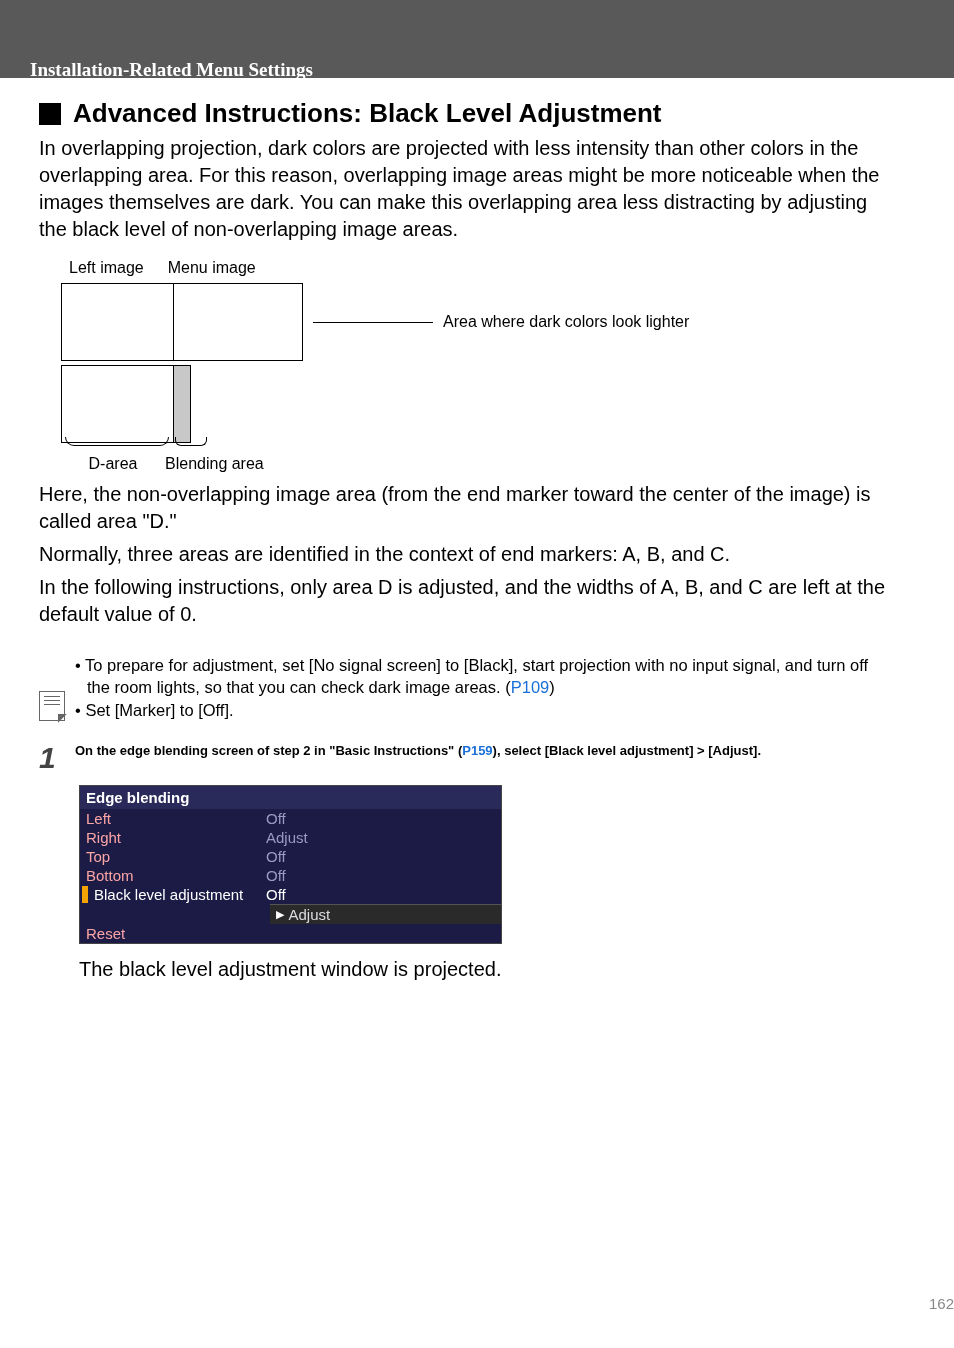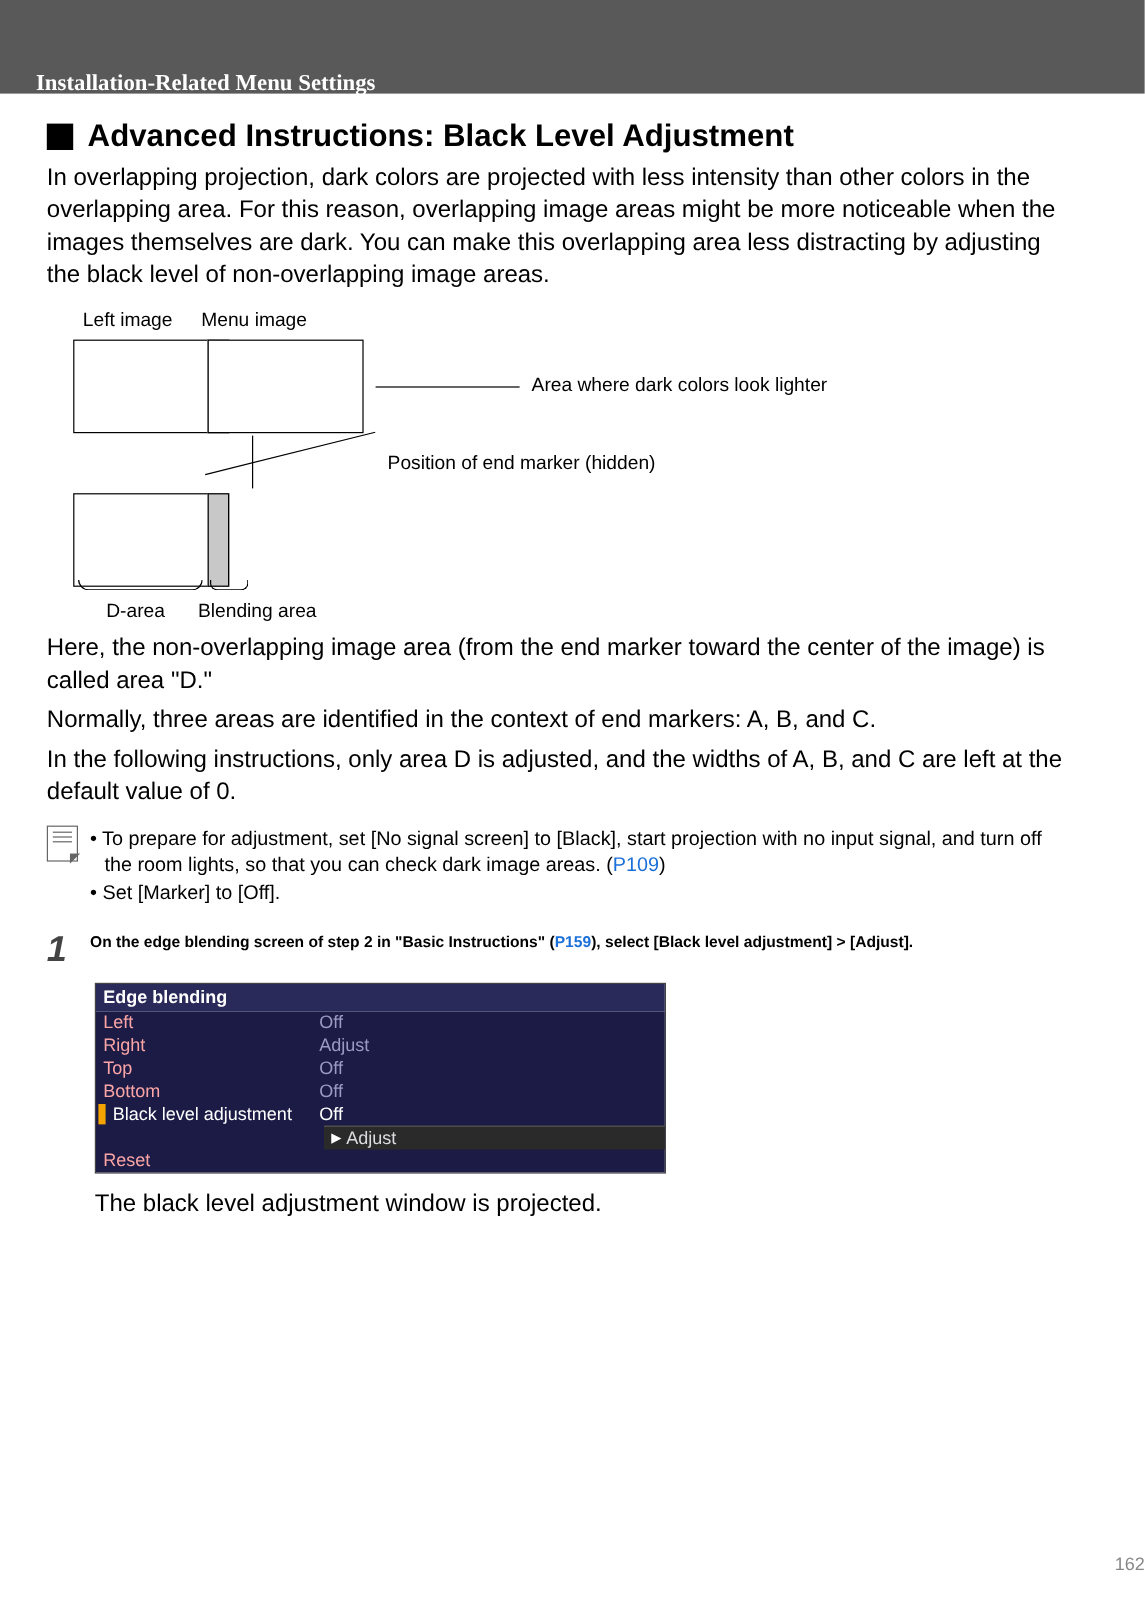--- a/index.html
+++ b/index.html
@@ -27,32 +27,32 @@
   .single-box { width:130px; height:78px; border:1.5px solid #000; margin-top:4px; position:relative; }
   .single-box .strip { position:absolute; right:-1px; top:-1px; width:18px; height:78px; background:#c8c8c8; border:1.5px solid #000; }
   .brace-row { margin-top:4px; display:flex; font-size:16px; }
   .brace-d { width:112px; text-align:center; position:relative; }
   .brace-d:before { content:""; position:absolute; inset:-10px 4px auto 4px; height:8px; border:1.5px solid #000; border-top:none; border-radius:0 0 10px 10px; }
   .brace-blend { width:36px; text-align:center; position:relative; }
   .brace-blend:before { content:""; position:absolute; inset:-10px 2px auto 2px; height:8px; border:1.5px solid #000; border-top:none; border-radius:0 0 6px 6px; }
   .brace-labels { display:flex; gap:0; font-size:16px; margin-top:8px;}
   .brace-labels .d { width:104px; text-align:center;}
   .brace-labels .b { width:120px; }
-  .note-block { display:flex; margin-top:14px; }
+  .note-block { display:flex; margin-top:26px;align-items:flex-end; }
   .note-icon { width:26px; height:30px; border:1.5px solid #666; margin-right:10px; position:relative; flex-shrink:0;}
   .note-icon:before { content:""; position:absolute; left:4px; top:4px; right:4px; border-top:1px solid #666; box-shadow:0 4px 0 #666, 0 8px 0 #666;}
   .note-icon:after { content:""; position:absolute; right:-3px; bottom:-3px; width:9px; height:9px; background:#666; clip-path:polygon(0 0,100% 0,0 100%); }
   .note-list { font-size:16.5px; line-height:1.35; }
   .note-list li { list-style:none; text-indent:-12px; margin-left:12px;}
   .note-list li:before { content:"•  "; }
   .link { color:#1a6fd8; }
   .step-row { display:flex; margin-top:22px; }
   .step-num { font-size:30px; font-weight:bold; font-style:italic; color:#444; width:36px; flex-shrink:0; line-height:1;}
   .step-text { font-size:13px; font-weight:bold; text-align:justify; }
-  .menu-box { margin:12px 0 0 40px; width:476px; border:1px solid #444; font-size:15px; color:#dcdce0;}
+  .menu-box { margin:12px 0 0 40px; width:423px; border:1px solid #444; font-size:15px; color:#dcdce0;}
   .menu-title { background:#2a2a5a; color:#fff; padding:3px 6px; font-weight:bold; }
   .menu-body { background:#1b1b46; }
   .menu-line { display:flex; padding:1px 6px; }
   .menu-line .k { width:180px; color:#fca5a5;}
   .menu-line .v { color:#9a9ac2;}
   .menu-line.highlight { position:relative; }
   .menu-line.highlight:before { content:""; position:absolute; left:2px; top:1px; width:6px; bottom:1px; background:#f5a300;}
   .menu-line.highlight .k { color:#fff; margin-left:8px; width:172px;}
   .menu-line.highlight .v { color:#fff;}
   .submenu { background:#2a2a2a; margin-left:190px; padding:1px 6px; border-top:1px solid #555; display:flex; align-items:center; }
@@ -81,25 +81,20 @@
       <span>Left image</span>
       <span>Menu image</span>
     </div>
     <div class="dia-row">
       <div class="box left">
           <div class="overlap-strip"></div>
         </div>
       <div class="box"></div>
       <div class="leader"></div>
       <div class="leader-label">Area where dark colors look lighter</div>
-    </div>
-    <div class="pos-row">
-      <div class="diag"></div>
-      <div style="width:112px;"></div>
-      <div class="leader-label">Position of end marker (hidden)</div>
     </div>
     <div class="single-box">
         <div class="strip"></div>
       </div>
     <div class="brace-row">
       <div class="brace-d"></div>
       <div class="brace-blend"></div>
     </div>
     <div class="brace-labels">
       <span class="d">D-area</span>

